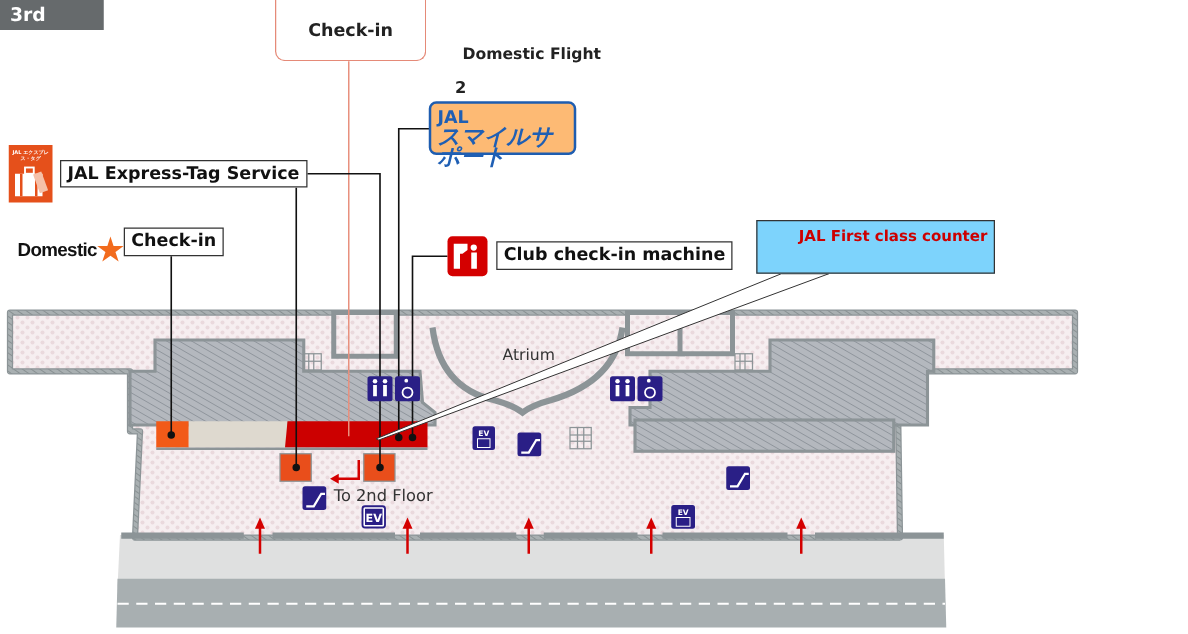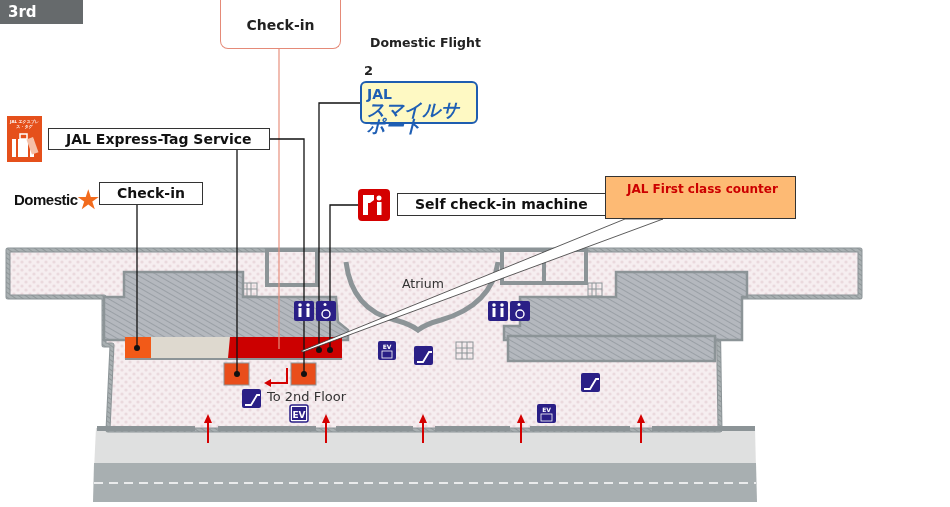--- a/index.html
+++ b/index.html
@@ -2,31 +2,31 @@
 <html><head>
 <meta charset="utf-8">
 <style>
   html, body { margin:0; padding:0; background:#ffffff; }
   body { width:950px; height:507px; position:relative; overflow:hidden;
          font-family:"Liberation Sans", "DejaVu Sans", sans-serif; }
   #map { position:absolute; left:0; top:0; }
   .floor-badge { position:absolute; left:0; top:0; width:83px; height:24px; background:#666a6c;
                  color:#fff; font:bold 15px "DejaVu Sans", sans-serif; line-height:24px; padding-left:8px; box-sizing:border-box; }
   .box { position:absolute; background:#fff; border:1.5px solid #333; box-sizing:border-box;
-         font:bold 14px "DejaVu Sans", sans-serif; color:#111; white-space:nowrap; padding:0 17px; }
+         font:bold 14px "DejaVu Sans", sans-serif; color:#111; white-space:nowrap; padding:0 5px; }
   .checkin-main { position:absolute; left:220px; top:0; width:121px; height:49px; border:1.5px solid #e58a78;
                   border-top:none; border-radius:0 0 8px 8px; background:#fff; box-sizing:border-box;
                   font:bold 14px "DejaVu Sans", sans-serif; text-align:center; line-height:50px; color:#222; }
   .plain { position:absolute; font:bold 12.5px "DejaVu Sans", sans-serif; color:#222; white-space:nowrap; }
-  .smile { position:absolute; left:360px; top:81px; width:118px; height:43px; border:2px solid #1e5db0;
-           border-radius:6px; background:#fef9c3; box-sizing:border-box; color:#1f5fb4;
+  .smile { position:absolute; left:343px; top:81px; width:118px; height:43px; border:2px solid #1e5db0;
+           border-radius:6px; background:#fdba74; box-sizing:border-box; color:#1f5fb4;
            font:900 14px "DejaVu Sans", sans-serif; line-height:16px; padding:3px 0 0 5px; }
   .premium { position:absolute; left:605px; top:176px; width:191px; height:43px; border:1px solid #333;
-             background:#fdba74; box-sizing:border-box; color:#cc0000; font:bold 12px "DejaVu Sans", sans-serif;
-             line-height:16px; padding:4px 0 0 21px; }
+             background:#7dd3fc; box-sizing:border-box; color:#cc0000; font:bold 12px "DejaVu Sans", sans-serif;
+             line-height:16px; padding:4px 0 0 33px; }
   .jetstar { position:absolute; left:14px; top:183px; font:900 15px "Liberation Sans", sans-serif; color:#111; letter-spacing:-0.5px; }
   .jetstar .star { color:#f26b1d; font-size:24px; position:relative; top:3px; }
   .self-icon { position:absolute; left:358px; top:189px; width:32px; height:32px; background:#d40000; border-radius:4px; }
   .exp-icon { position:absolute; left:7px; top:116px; width:35px; height:46px; background:#e5501b; }
   .exp-icon .t { color:#fff; font:bold 4px "DejaVu Sans", sans-serif; text-align:center; line-height:5px; padding-top:3px; }
 </style>
 </head>
 <body>
 
 <svg id="map" width="950" height="507" viewBox="0 0 950 507" xmlns="http://www.w3.org/2000/svg">
@@ -211,17 +211,17 @@
 <div class="box" style="left:99px;top:182px;height:23px;line-height:21px;">Check-in</div>
 
 <div class="self-icon">
   <svg width="32" height="32" viewBox="0 0 32 32">
     <rect x="5" y="6" width="5" height="20" fill="#fff"></rect>
       <polygon points="10,6 16,6 16,11 12,14 10,14" fill="#fff"></polygon>
     <circle cx="21" cy="9" r="2.5" fill="#fff"></circle>
       <rect x="19" y="13" width="4.5" height="13" fill="#fff"></rect>
   </svg>
 </div>
-<div class="box" style="left:397px;top:193px;height:23px;line-height:21px;">Self check-in machine</div>
+<div class="box" style="left:397px;top:193px;height:23px;line-height:21px;">Club check-in machine</div>
 
 <div class="premium">
   <div>JAL First class counter</div>
 </div>
 
 </body></html>

